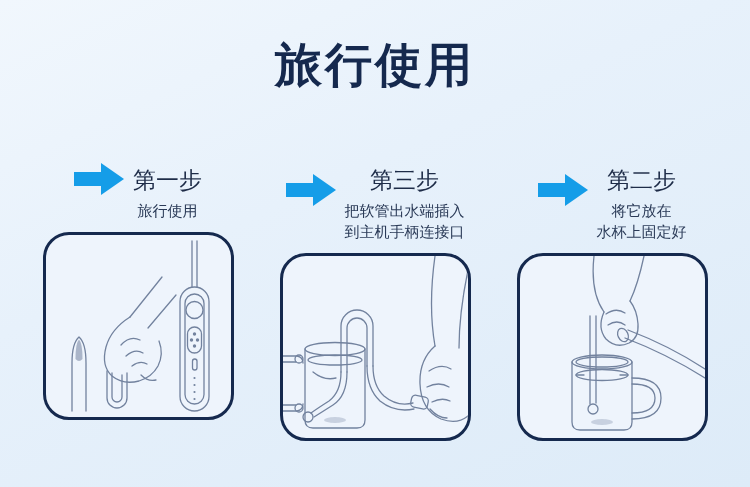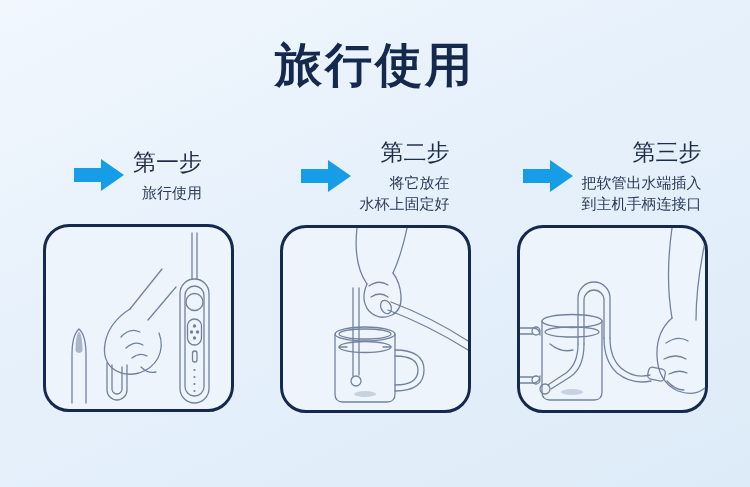--- a/index.html
+++ b/index.html
@@ -34,21 +34,21 @@
   .step-header {
     display:flex;
     align-items:center;
     justify-content:center;
     gap:9px;
     min-height:76px;
     margin-bottom:11px;
   }
   .arrow-icon { color:var(--arrow,#159de8); flex:0 0 auto; }
   .arrow-icon svg { display:block; }
-  .step-text { text-align:right; }
+  .step-text { text-align:center;margin-top:28px; }
   .step-label {
     font-size:23px;
     color:var(--step-label,#1e2c48);
     margin-bottom:4px;
     white-space:nowrap;
   }
   .step-desc {
     font-size:15px;
     line-height:21px;
     color:var(--desc-text,#2a3a57);
@@ -126,66 +126,20 @@
     </section>
 
     <section class="step-col">
       <div class="step-header">
         <span class="arrow-icon">
           <svg width="50" height="34" viewBox="0 0 50 34">
               <polygon points="0,10 27,10 27,1 50,17 27,33 27,24 0,24" fill="currentColor"></polygon>
             </svg>
         </span>
         <div class="step-text">
-          <div class="step-label">第二步</div>
-          <div class="step-desc">
-            <div>将它放在</div>
-            <div>水杯上固定好</div>
-          </div>
-        </div>
-      </div>
-      <div class="panel">
-        <svg viewBox="0 0 185 182" width="185" height="182">
-
-          <path class="art" d="M74 0 Q70 36 84 56"></path>
-          <path class="art" d="M124 0 Q118 28 110 45"></path>
-
-          <path class="art" d="M84 56 Q77 72 86 83 Q96 93 109 87 Q119 82 118 68 Q117 54 110 45"></path>
-          <path class="art" d="M86 58 q10 -7 19 -1"></path>
-          <path class="art" d="M88 69 q9 -6 17 0"></path>
-          <ellipse class="art" cx="103" cy="79" rx="5" ry="7" transform="rotate(-25 103 79)"></ellipse>
-
-          <path class="art" d="M108 74 Q150 90 185 113"></path>
-          <path class="art" d="M105 82 Q147 98 185 122"></path>
-
-          <path class="art" d="M70 60 L70 148"></path>
-          <path class="art" d="M76 60 L76 147"></path>
-          <circle class="art" cx="73" cy="153" r="5"></circle>
-
-          <ellipse class="art" cx="82" cy="106" rx="30" ry="7"></ellipse>
-          <ellipse class="art" cx="82" cy="106" rx="26" ry="5"></ellipse>
-          <path class="art" d="M52 106 L52 166 Q52 174 60 174 L104 174 Q112 174 112 166 L112 106"></path>
-          <ellipse class="art" cx="82" cy="119" rx="26" ry="5.5"></ellipse>
-          <path class="art" d="M56 119 h8 M100 119 h8"></path>
-
-          <path class="art" d="M112 122 Q141 122 141 142 Q141 163 112 163"></path>
-          <path class="art" d="M112 128 Q135 128 135 142 Q135 157 112 157"></path>
-          <ellipse class="art-fill" opacity="0.3" cx="82" cy="166" rx="11" ry="3"></ellipse>
-        </svg>
-      </div>
-    </section>
-
-    <section class="step-col">
-      <div class="step-header">
-        <span class="arrow-icon">
-          <svg width="50" height="34" viewBox="0 0 50 34">
-              <polygon points="0,10 27,10 27,1 50,17 27,33 27,24 0,24" fill="currentColor"></polygon>
-            </svg>
-        </span>
-        <div class="step-text">
           <div class="step-label">第三步</div>
           <div class="step-desc">
             <div>把软管出水端插入</div>
             <div>到主机手柄连接口</div>
           </div>
         </div>
       </div>
       <div class="panel">
         <svg viewBox="0 0 185 182" width="185" height="182">
 
@@ -217,14 +171,60 @@
           <path class="art" d="M185 14 Q176 58 176 92"></path>
           <path class="art" d="M152 90 Q136 104 137 128 Q138 154 158 163 Q174 169 185 160"></path>
           <path class="art" d="M146 115 q12 -8 22 -2"></path>
           <path class="art" d="M144 131 q12 -6 22 0"></path>
           <path class="art" d="M149 146 q10 -5 18 -1"></path>
           <path class="art" d="M147 153 q8 9 17 9"></path>
         </svg>
       </div>
     </section>
 
+    <section class="step-col">
+      <div class="step-header">
+        <span class="arrow-icon">
+          <svg width="50" height="34" viewBox="0 0 50 34">
+              <polygon points="0,10 27,10 27,1 50,17 27,33 27,24 0,24" fill="currentColor"></polygon>
+            </svg>
+        </span>
+        <div class="step-text">
+          <div class="step-label">第二步</div>
+          <div class="step-desc">
+            <div>将它放在</div>
+            <div>水杯上固定好</div>
+          </div>
+        </div>
+      </div>
+      <div class="panel">
+        <svg viewBox="0 0 185 182" width="185" height="182">
+
+          <path class="art" d="M74 0 Q70 36 84 56"></path>
+          <path class="art" d="M124 0 Q118 28 110 45"></path>
+
+          <path class="art" d="M84 56 Q77 72 86 83 Q96 93 109 87 Q119 82 118 68 Q117 54 110 45"></path>
+          <path class="art" d="M86 58 q10 -7 19 -1"></path>
+          <path class="art" d="M88 69 q9 -6 17 0"></path>
+          <ellipse class="art" cx="103" cy="79" rx="5" ry="7" transform="rotate(-25 103 79)"></ellipse>
+
+          <path class="art" d="M108 74 Q150 90 185 113"></path>
+          <path class="art" d="M105 82 Q147 98 185 122"></path>
+
+          <path class="art" d="M70 60 L70 148"></path>
+          <path class="art" d="M76 60 L76 147"></path>
+          <circle class="art" cx="73" cy="153" r="5"></circle>
+
+          <ellipse class="art" cx="82" cy="106" rx="30" ry="7"></ellipse>
+          <ellipse class="art" cx="82" cy="106" rx="26" ry="5"></ellipse>
+          <path class="art" d="M52 106 L52 166 Q52 174 60 174 L104 174 Q112 174 112 166 L112 106"></path>
+          <ellipse class="art" cx="82" cy="119" rx="26" ry="5.5"></ellipse>
+          <path class="art" d="M56 119 h8 M100 119 h8"></path>
+
+          <path class="art" d="M112 122 Q141 122 141 142 Q141 163 112 163"></path>
+          <path class="art" d="M112 128 Q135 128 135 142 Q135 157 112 157"></path>
+          <ellipse class="art-fill" opacity="0.3" cx="82" cy="166" rx="11" ry="3"></ellipse>
+        </svg>
+      </div>
+    </section>
+
   </div>
 </div>
 
 </body></html>

